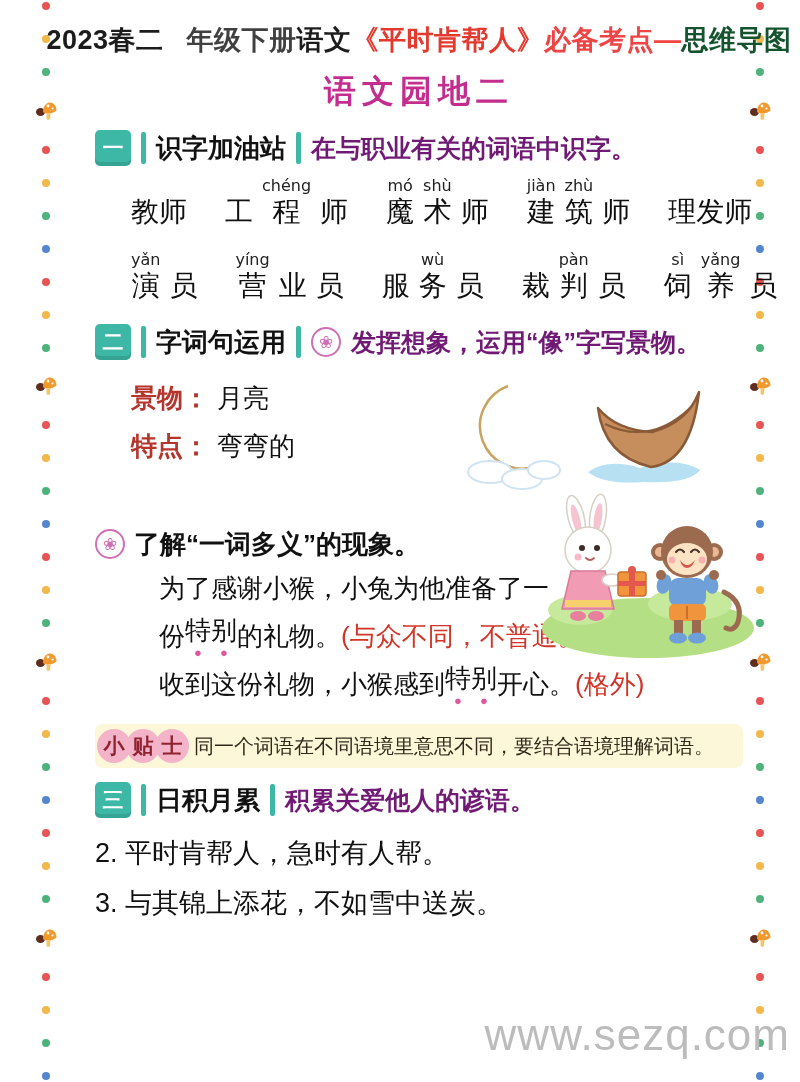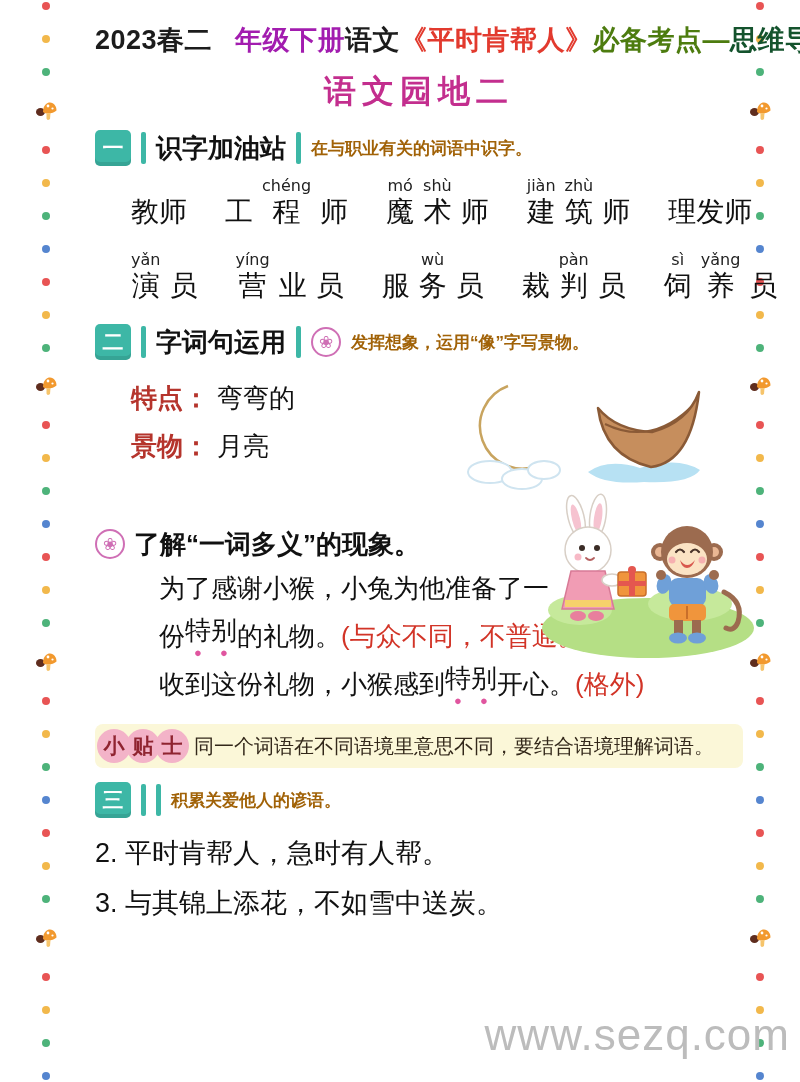--- a/index.html
+++ b/index.html
@@ -11,34 +11,34 @@
   .border { position:absolute; top:2px; bottom:2px; width:26px; display:flex; flex-direction:column;
             align-items:center; justify-content:space-between; }
   .border-left  { left:33px; }
   .border-right { left:747px; }
   .dot { width:8px; height:8px; border-radius:50%; }
   .mushroom { line-height:0; }
 
   
   .content { position:absolute; left:95px; top:0; width:648px; }
 
-  .title { display:flex; justify-content:space-between; margin-top:22px; font-size:27px; font-weight:800;
+  .title { display:flex; justify-content:center; margin-top:22px; font-size:27px; font-weight:800;
            letter-spacing:0.5px; white-space:nowrap; }
   .subtitle { margin-top:12px; text-align:center; font-size:32px; font-weight:800;
               letter-spacing:6px; color:#c32e8e; }
 
   
   .sec-header { display:flex; align-items:center; gap:10px; }
   .sec1 { margin-top:16px; } .sec2 { margin-top:22px; } .sec3 { margin-top:14px; }
   .num-badge { width:36px; height:36px; flex:none; background:#3db7a6; color:#fff; border-radius:5px;
                display:flex; align-items:center; justify-content:center; font-size:21px; font-weight:800;
                box-shadow:inset 0 -4px rgba(0,0,0,0.10); }
   .vbar { width:5px; height:32px; flex:none; background:#3db7a6; border-radius:2px; }
   .sec-name { font-size:26px; font-weight:800; color:#111; white-space:nowrap; }
-  .sec-desc { font-size:17px; font-weight:700; color:#a16207; white-space:nowrap; }
+  .sec-desc { font-size:25px; font-weight:700; color:#701a75; white-space:nowrap; }
 
   
   .word-rows { margin-left:36px; }
   .word-row { display:flex; align-items:flex-end; gap:38px; }
   .word-row.r1 { margin-top:10px; }
   .word-row.r2 { margin-top:22px; }
   .word { display:flex; }
   .word.spaced { gap:9px; }
   .char-cell { display:flex; flex-direction:column; align-items:center; min-width:28px; }
   .pinyin { height:20px; font-size:16px; color:#222; font-family:"DejaVu Sans","Liberation Sans",sans-serif; white-space:nowrap; }
@@ -202,24 +202,24 @@
       <div class="dot" style="background: rgb(232, 84, 84);"></div>
       <div class="dot" style="background: rgb(242, 184, 75);"></div>
       <div class="dot" style="background: rgb(77, 179, 122);"></div>
       <div class="dot" style="background: rgb(85, 133, 207);"></div>
     </div>
 
   <div class="content">
 
     <div class="title" id="title-line">
         <span style="color: rgb(28, 28, 28);">2023春二</span>
-        <span style="color: #a21caf; margin-left: 23px;">年级下册</span>
+        <span style="color: #404040; margin-left: 23px;">年级下册</span>
         <span style="color: rgb(28, 28, 28);">语文</span>
         <span style="color: rgb(226, 58, 46);">《平时肯帮人》</span>
-        <span style="color: #4d7c0f;">必备考点—</span>
+        <span style="color: #ef4444;">必备考点—</span>
         <span style="color: #14532d;">思维导图</span>
       </div>
     <div class="subtitle">语文园地二</div>
 
     <div class="sec-header sec1">
       <span class="num-badge">一</span>
       <span class="vbar"></span>
       <span class="sec-name">识字加油站</span>
       <span class="vbar"></span>
       <span class="sec-desc">在与职业有关的词语中识字。</span>
@@ -367,26 +367,26 @@
       <span class="num-badge">二</span>
       <span class="vbar"></span>
       <span class="sec-name">字词句运用</span>
       <span class="vbar"></span>
       <span class="flower-stamp">❀</span>
       <span class="sec-desc">发挥想象，运用“像”字写景物。</span>
     </div>
 
     <div class="fields" id="fields">
         <div class="field-line">
+          <span class="field-label">景物：</span>
+          <span class="field-value">月亮</span>
+        </div>
+        <div class="field-line">
           <span class="field-label">特点：</span>
           <span class="field-value">弯弯的</span>
-        </div>
-        <div class="field-line">
-          <span class="field-label">景物：</span>
-          <span class="field-value">月亮</span>
         </div>
         <div class="field-line">
         </div>
       </div>
 
     <div class="subtopic-line">
       <span class="flower-stamp">❀</span>
       <span class="subtopic-text">了解“一词多义”的现象。</span>
     </div>
 
@@ -413,20 +413,21 @@
           <span class="badge-circle">小</span>
           <span class="badge-circle">贴</span>
           <span class="badge-circle">士</span>
         </span>
       <span class="tip-text">同一个词语在不同语境里意思不同，要结合语境理解词语。</span>
     </div>
 
     <div class="sec-header sec3">
       <span class="num-badge">三</span>
       <span class="vbar"></span>
+      <span class="sec-name">日积月累</span>
       <span class="vbar"></span>
       <span class="sec-desc">积累关爱他人的谚语。</span>
     </div>
     <div class="proverbs" id="proverbs">
         <div class="proverb-line">2. 平时肯帮人，急时有人帮。</div>
         <div class="proverb-line">3. 与其锦上添花，不如雪中送炭。</div>
       </div>
   </div>
 
   <svg class="art art-moonboat" width="275" height="118" viewBox="0 0 275 118">

